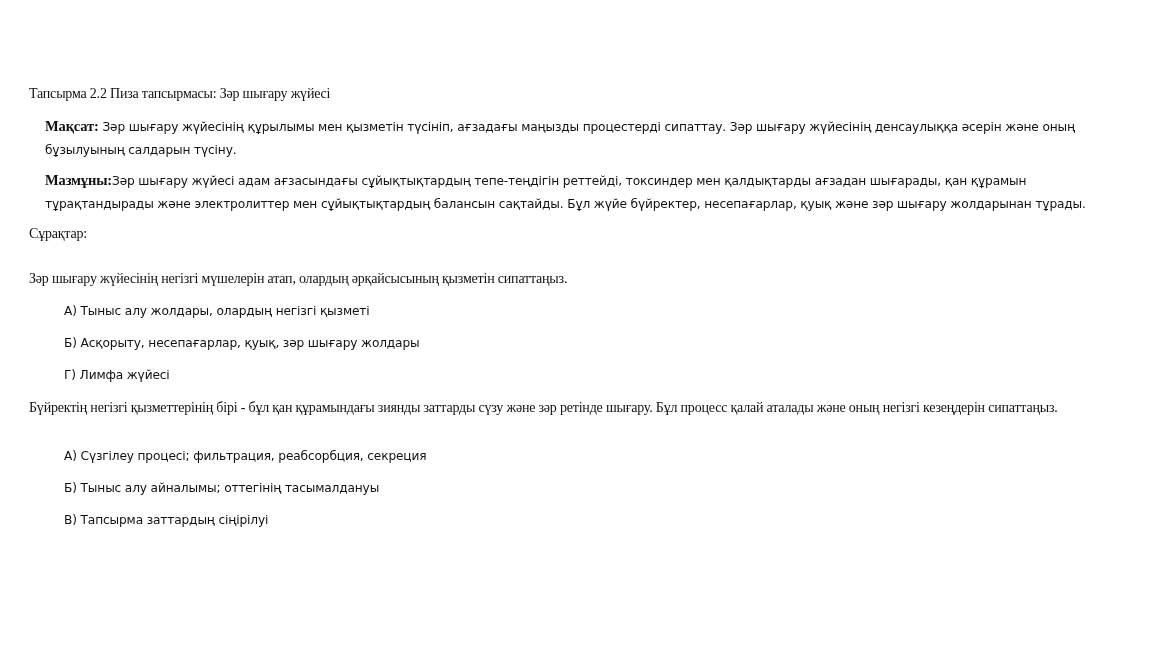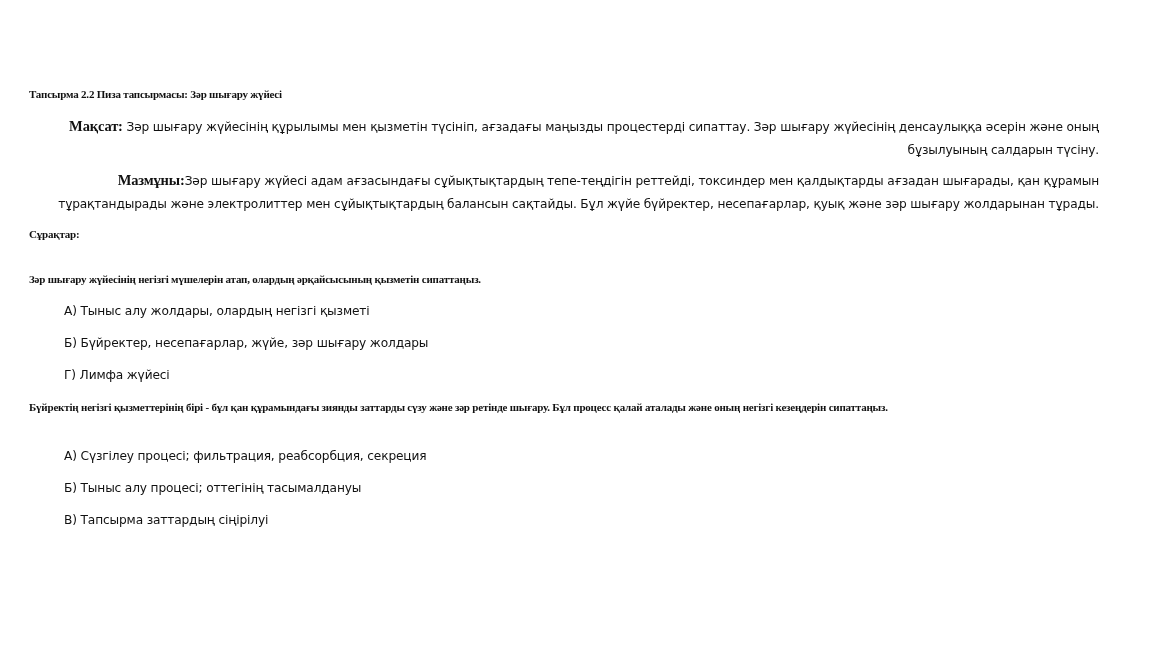--- a/index.html
+++ b/index.html
@@ -15,38 +15,37 @@
       color: #111111;
     }
     .page {
       position: absolute;
       left: 29px;
       top: 83px;
       width: 1070px;
     }
     .serif-bold {
       font-family: "Liberation Serif", serif;
-      font-weight: bold;
-      font-size: 11px;
+      font-weight: normal;
+      font-size: 14px;
       letter-spacing: -0.2px;
     }
     .sans {
       font-family: "DejaVu Sans", sans-serif;
       font-size: 12.2px;
       letter-spacing: -0.15px;
     }
     .line {
       line-height: 22px;
       margin: 0;
     }
     .title { margin-bottom: 10px; }
     .para {
       line-height: 22.5px;
       margin: 0 0 8px 16px;
-      text-align: right;
     }
     .label {
       font-family: "Liberation Serif", serif;
       font-weight: bold;
       font-size: 14.5px;
     }
     .questions-heading { margin-bottom: 23px; }
     .question {
       line-height: 22px;
       margin: 0 0 10px 0;
@@ -83,27 +82,27 @@
   <p class="para sans">
     <span class="label">Мазмұны:</span><span>Зәр шығару жүйесі адам ағзасындағы сұйықтықтардың тепе-теңдігін реттейді, токсиндер мен қалдықтарды ағзадан шығарады, қан құрамын тұрақтандырады және электролиттер мен сұйықтықтардың балансын сақтайды. Бұл жүйе бүйректер, несепағарлар, қуық және зәр шығару жолдарынан тұрады.</span>
   </p>
 
   <p class="line questions-heading serif-bold">Сұрақтар:</p>
 
   <div>
     <p class="question serif-bold">Зәр шығару жүйесінің негізгі мүшелерін атап, олардың әрқайсысының қызметін сипаттаңыз.</p>
     <ul class="options sans">
       <li class="option">А) Тыныс алу жолдары, олардың негізгі қызметі</li>
-      <li class="option">Б) Бүйректер, несепағарлар, жүйе, зәр шығару жолдары</li>
+      <li class="option">Б) Асқорыту, несепағарлар, қуық, зәр шығару жолдары</li>
       <li class="option">Г) Лимфа жүйесі</li>
     </ul>
   </div>
 
   <div>
     <p class="question hanging serif-bold">Бүйректің негізгі қызметтерінің бірі - бұл қан құрамындағы зиянды заттарды сүзу және зәр ретінде шығару. Бұл процесс қалай аталады және оның негізгі кезеңдерін сипаттаңыз.</p>
     <ul class="options sans">
       <li class="option">А) Сүзгілеу процесі; фильтрация, реабсорбция, секреция</li>
-      <li class="option">Б) Тыныс алу процесі; оттегінің тасымалдануы</li>
+      <li class="option">Б) Тыныс алу айналымы; оттегінің тасымалдануы</li>
       <li class="option">В) Тапсырма заттардың сіңірілуі</li>
     </ul>
   </div>
 
 </div>
 
 </body></html>

